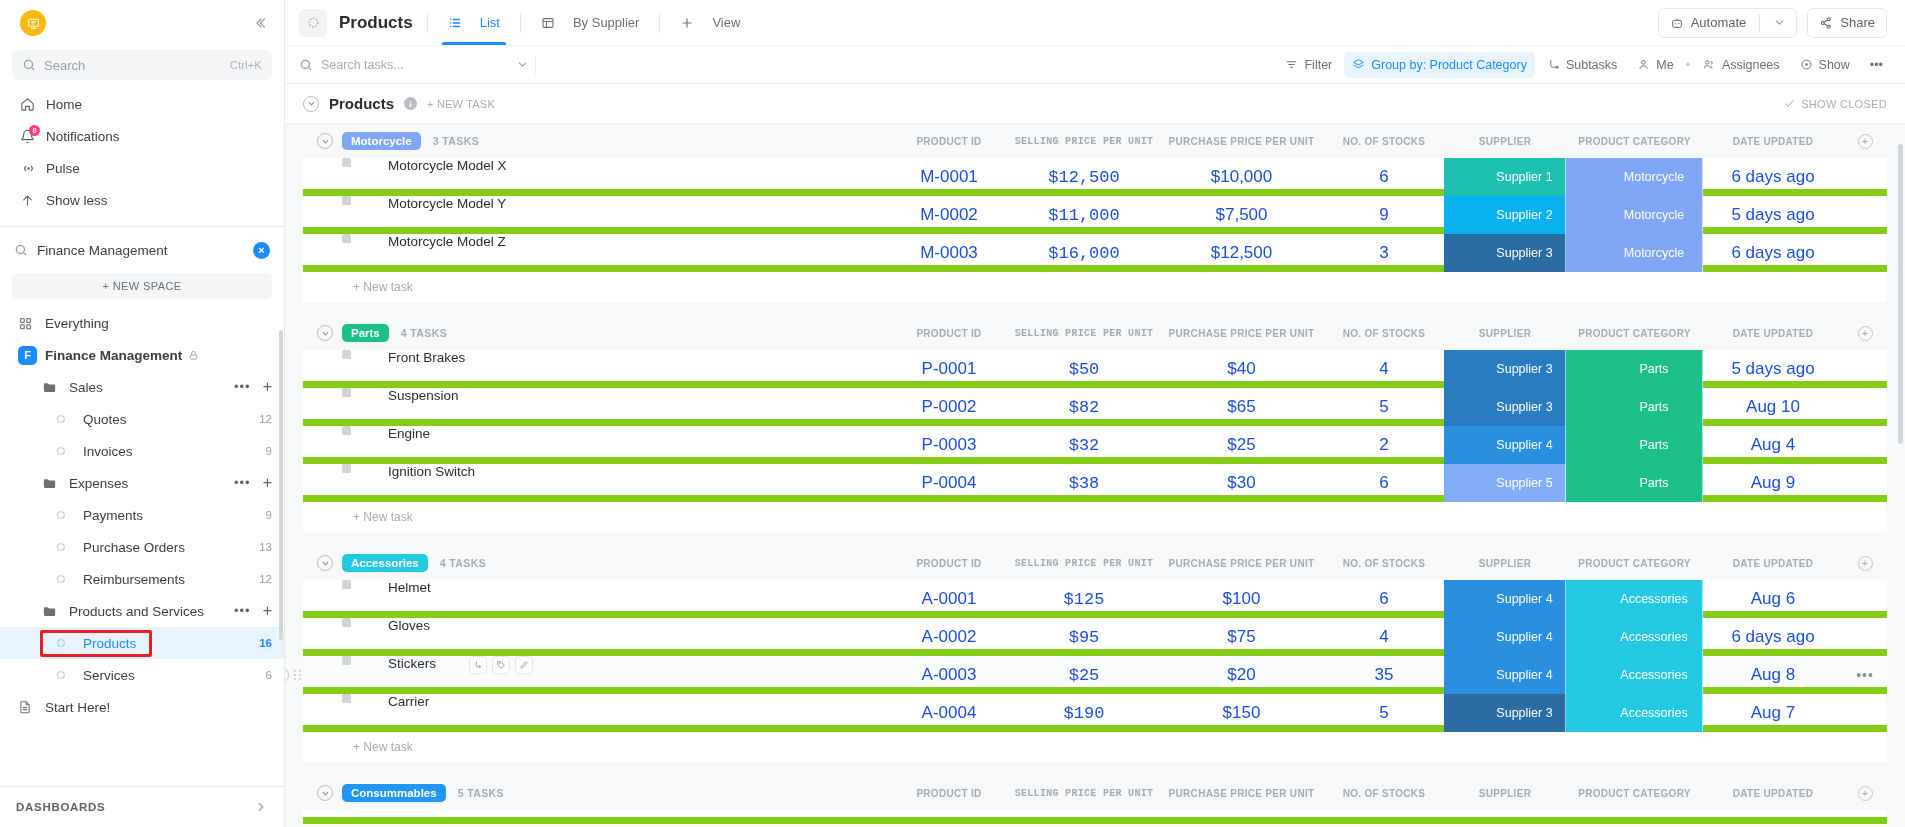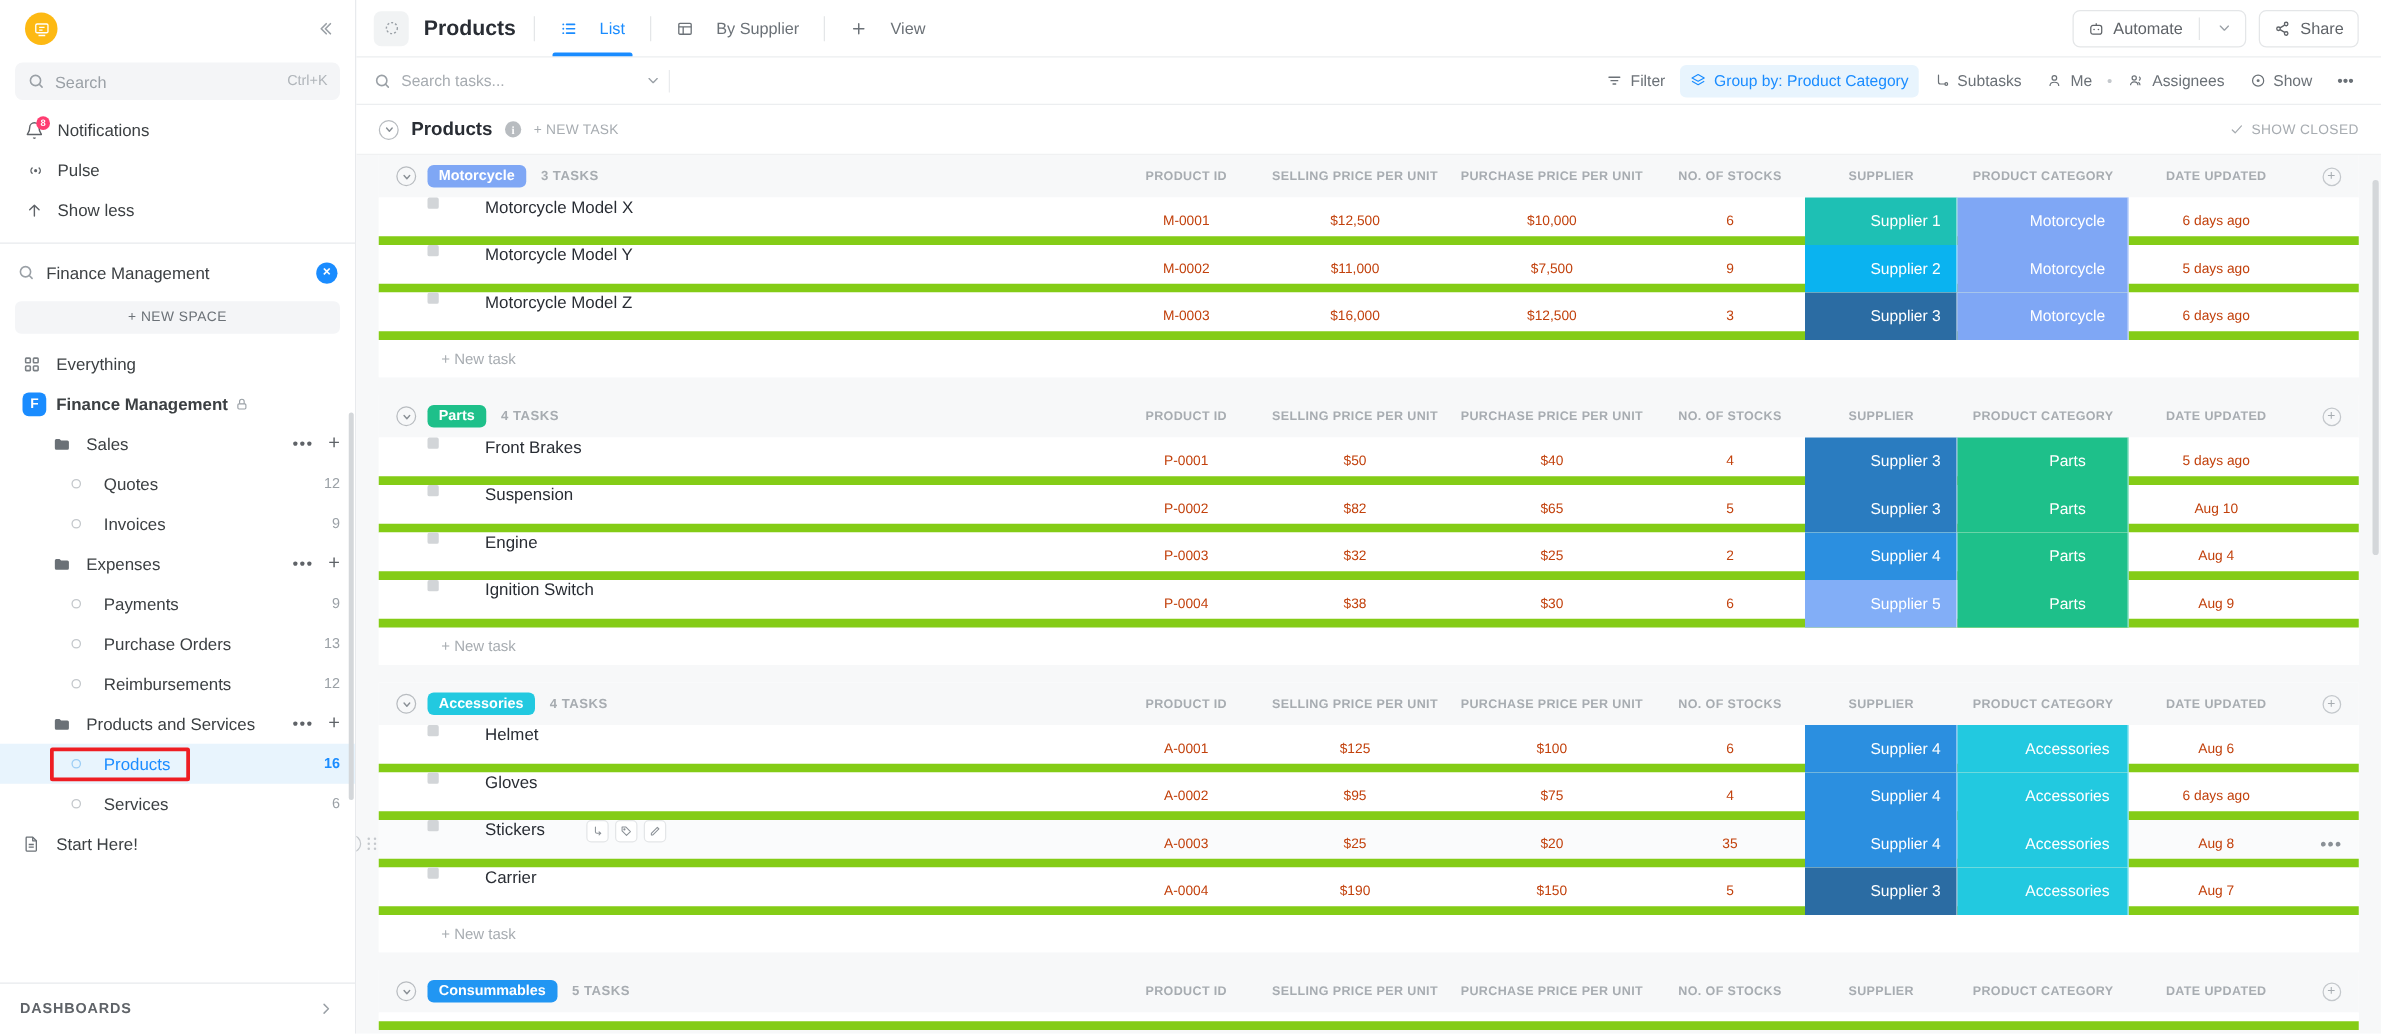--- a/index.html
+++ b/index.html
@@ -199,21 +199,21 @@
     padding: 3px 9px; margin-left: 9px; white-space: nowrap;
   }
   .gcount { font-size: 10.5px; color: #a7acb1; margin-left: 12px; letter-spacing: .4px; font-weight: 600;}
 
   .cols { margin-left: auto; display:flex; align-items:center; }
   .col-h {
     font-size: 10px; color: #a7acb1; letter-spacing: .3px; text-align: center;
     font-weight: 600; text-transform: uppercase;
   }
   .c-pid { width: 120px; }
-  .c-sell { width: 150px; }
+  .c-sell { width: 150px; font-family: Liberation Mono, monospace; }
   .c-pur  { width: 165px; }
   .c-stk  { width: 120px; }
   .c-sup  { width: 122px; }
   .c-cat  { width: 137px; }
   .c-date { width: 140px; }
   .c-add  { width: 44px; display:flex; align-items:center; justify-content:center; }
   .plus-circ {
     width: 15px; height: 15px; border-radius: 50%; border: 1.2px solid #c4c8cc;
     display:flex; align-items:center; justify-content:center; color:#a7acb1; font-size:11px;
     cursor:pointer; line-height: 1;
@@ -239,21 +239,21 @@
     position: absolute; left: -28px; top: 0; height: 38px;
     display: flex; align-items: center; gap: 5px;
   }
   .hov-circle { width: 14px; height: 14px; border-radius: 50%; border: 1.2px solid #c4c8cc; }
   .hov-grip {
     width: 7px; height: 12px; display:grid; grid-template-columns: 2px 2px;
     gap: 2px 3px; align-content: center;
   }
   .hov-grip i { width:2px; height:2px; background:#c4c8cc; border-radius:50%; display:block; }
 
-  .cell { font-size: 11px; color: #c2410c; text-align: center; }
+  .cell { font-size: 17px; color: #1d4ed8; text-align: center; }
   .cell-badge {
     height: 38px; display:flex; align-items:center; justify-content:center;
     color: #fff; font-size: 12.5px; cursor: pointer; padding-left: 40px;
   }
   .c-sup.cell-badge, .c-cat.cell-badge { border-right: 1px solid rgba(255,255,255,.6); }
   .row-dots {
     width: 44px; text-align:center; color:#8a9096; font-size:14px; letter-spacing: 1px;
     line-height: 6px; cursor: pointer;
   }
 
@@ -296,20 +296,28 @@
         <svg width="14" height="14" viewBox="0 0 24 24" fill="none" stroke="currentColor" stroke-width="2.2" stroke-linecap="round">
           <circle cx="11" cy="11" r="7"></circle>
             <path d="M20 20l-3.5-3.5"></path>
         </svg>
       </span>
       <span class="stxt">Search</span>
       <span class="skbd">Ctrl+K</span>
     </div>
 
     <nav class="sb-nav">
+      <div class="nav-item">
+        <span class="nav-ic">
+          <svg width="15" height="15" viewBox="0 0 24 24" fill="none" stroke="currentColor" stroke-width="1.8" stroke-linejoin="round">
+            <path d="M3 10.5L12 3l9 7.5V20a1 1 0 01-1 1h-5v-6H9v6H4a1 1 0 01-1-1z"></path>
+          </svg>
+        </span>
+        <span class="nav-label">Home</span>
+      </div>
       <div class="nav-item">
         <span class="nav-ic">
           <svg width="15" height="15" viewBox="0 0 24 24" fill="none" stroke="currentColor" stroke-width="1.8" stroke-linejoin="round">
             <path d="M18 8a6 6 0 10-12 0c0 7-3 7-3 9h18c0-2-3-2-3-9"></path>
               <path d="M10.5 21a2 2 0 003 0"></path>
           </svg>
           <span class="nav-badge">8</span>
         </span>
         <span class="nav-label">Notifications</span>
       </div>

